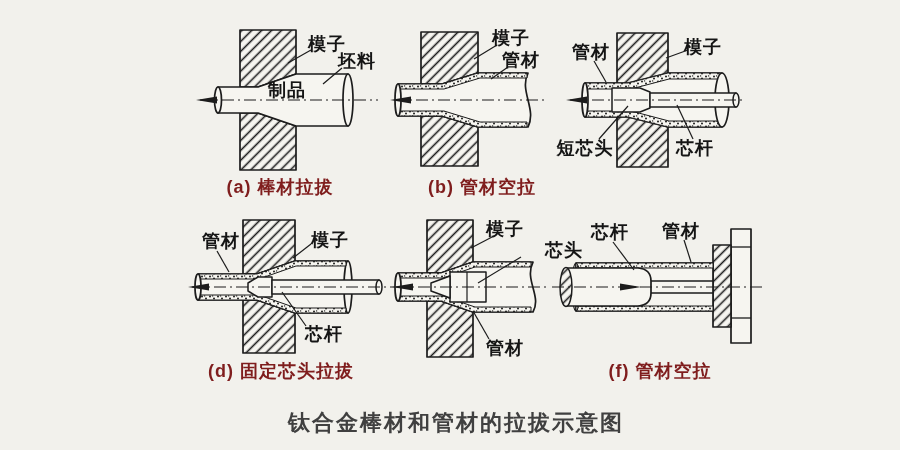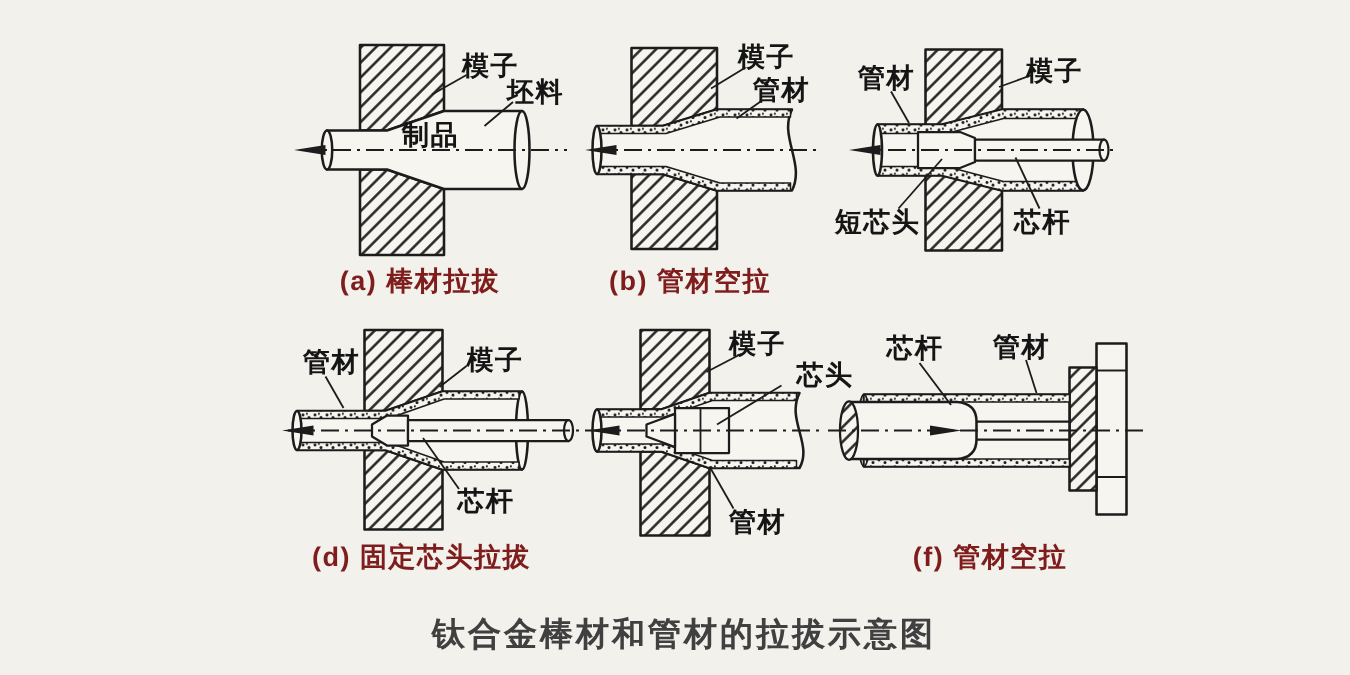--- a/index.html
+++ b/index.html
@@ -151,26 +151,26 @@
   <div class="lbl" style="left:591px;top:52px">管材</div>
   <div class="lbl" style="left:703px;top:47px">模子</div>
   <div class="lbl" style="left:585px;top:148px">短芯头</div>
   <div class="lbl" style="left:695px;top:148px">芯杆</div>
 
   <div class="lbl" style="left:221px;top:241px">管材</div>
   <div class="lbl" style="left:330px;top:240px">模子</div>
   <div class="lbl" style="left:324px;top:334px">芯杆</div>
 
   <div class="lbl" style="left:505px;top:229px">模子</div>
-  <div class="lbl" style="left:550px;top:250px">芯头</div>
+  <div class="lbl" style="left:564px;top:250px">芯头</div>
   <div class="lbl" style="left:505px;top:348px">管材</div>
 
   <div class="lbl" style="left:610px;top:232px">芯杆</div>
   <div class="lbl" style="left:681px;top:231px">管材</div>
 
   <div class="cap" style="left:280px;top:187px">(a) 棒材拉拔</div>
-  <div class="cap" style="left:460px;top:187px">(b) 管材空拉</div>
+  <div class="cap" style="left:482px;top:187px">(b) 管材空拉</div>
   <div class="cap" style="left:281px;top:371px">(d) 固定芯头拉拔</div>
   <div class="cap" style="left:660px;top:371px">(f) 管材空拉</div>
 
   <div class="title" style="left:456px;top:423px">钛合金棒材和管材的拉拔示意图</div>
 
 </div>
 
 </body></html>

